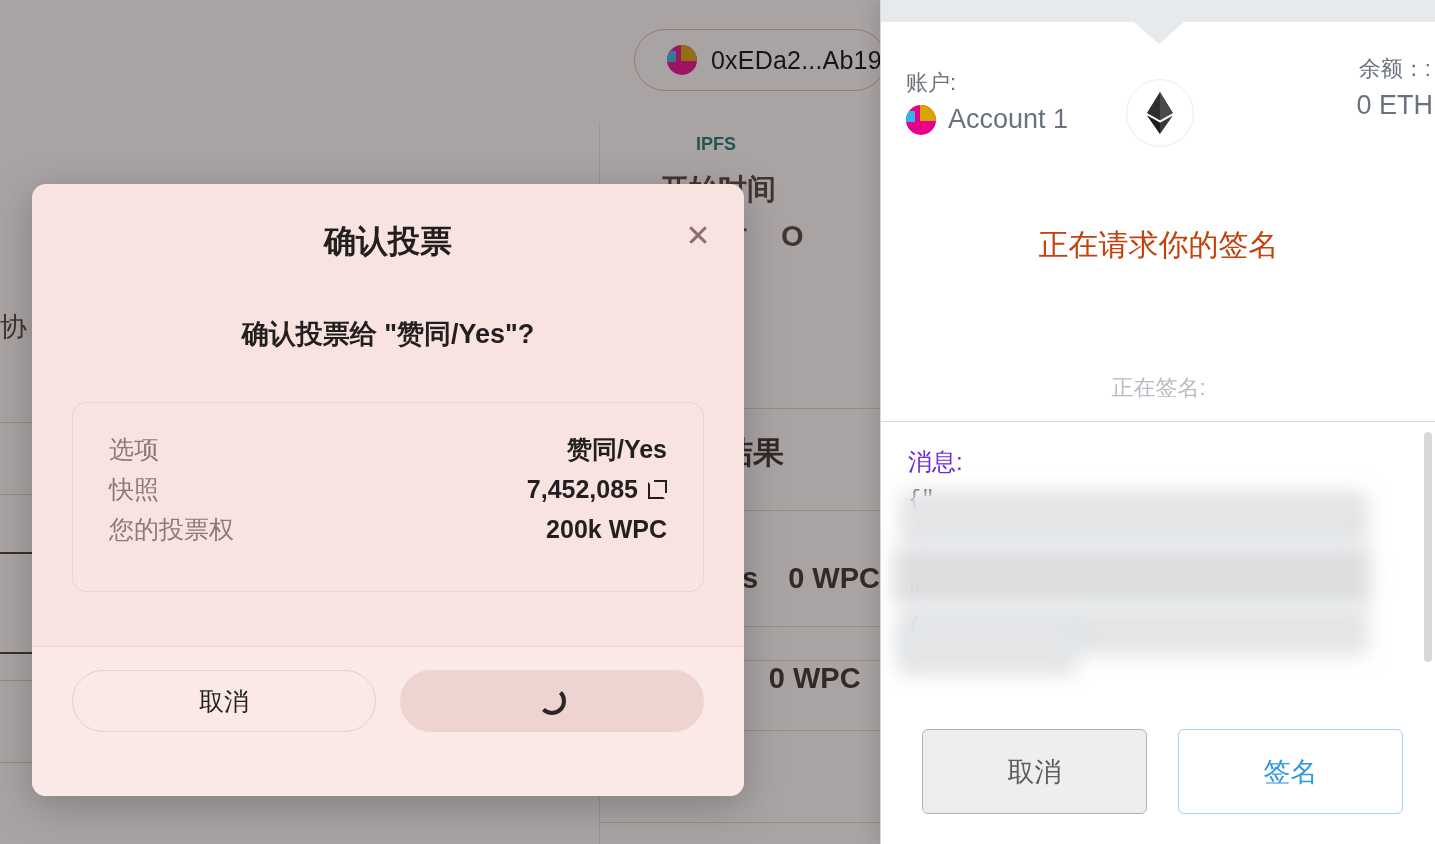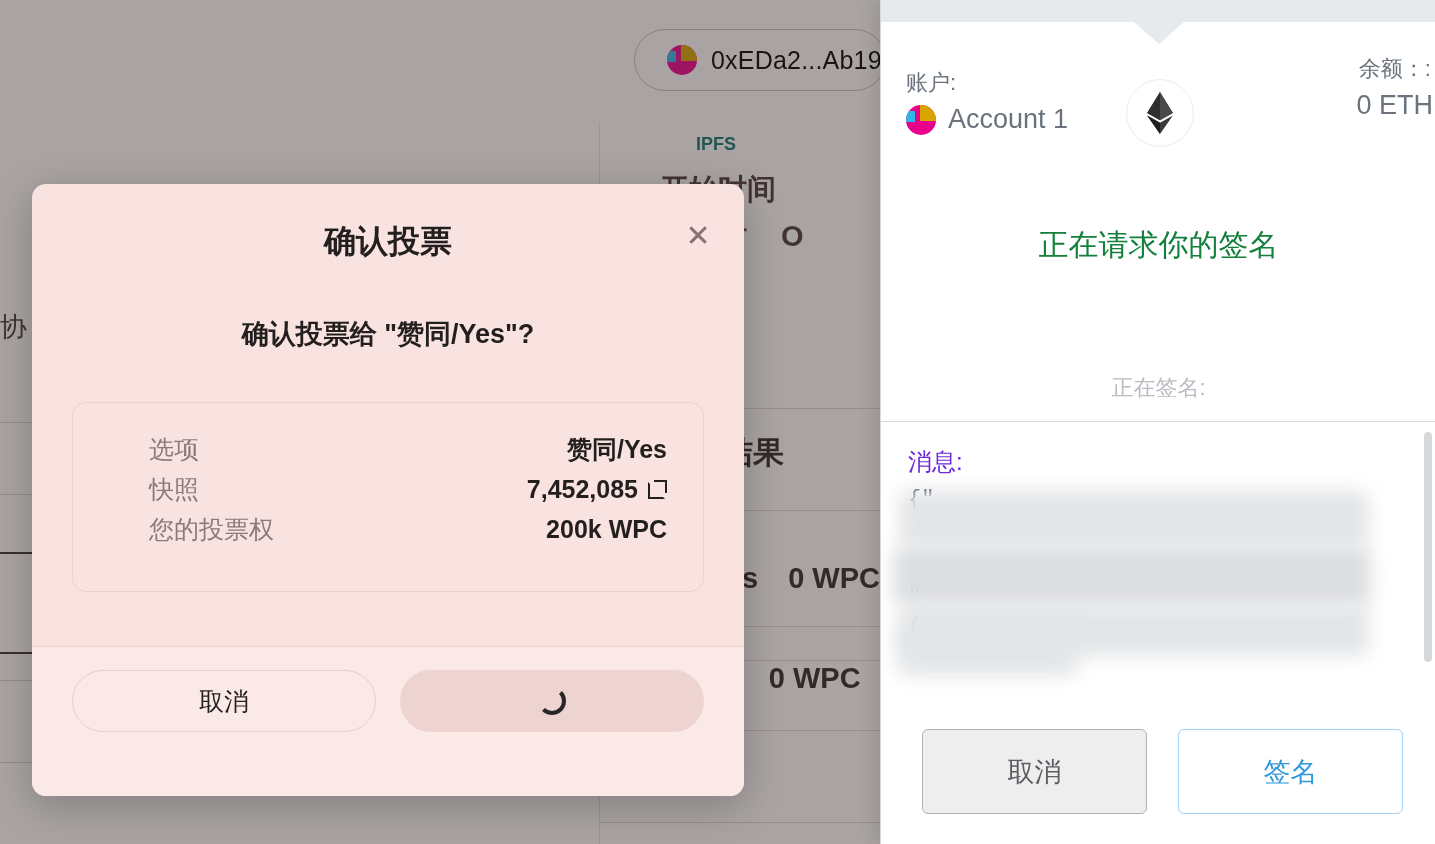--- a/index.html
+++ b/index.html
@@ -254,21 +254,20 @@
   }
   .detail-row {
     display: flex;
     justify-content: space-between;
     align-items: baseline;
     margin-bottom: 7px;
   }
   .detail-label {
     font-size: 25px;
     color: #8b7a78;
-    margin-left: 40px;
   }
   .detail-value {
     font-size: 25px;
     font-weight: bold;
     color: #231f1f;
     display: flex;
     align-items: center;
     gap: 10px;
   }
   .ext-link-icon {
@@ -440,21 +439,21 @@
     align-items: center;
     justify-content: center;
   }
   .mm-request-title {
     position: absolute;
     left: 0;
     top: 225px;
     width: 555px;
     text-align: center;
     font-size: 30px;
-    color: #15803d;
+    color: #c2410c;
   }
   .mm-signing-label {
     position: absolute;
     left: 0;
     top: 373px;
     width: 555px;
     text-align: center;
     font-size: 22px;
     color: #b7bcc2;
   }

